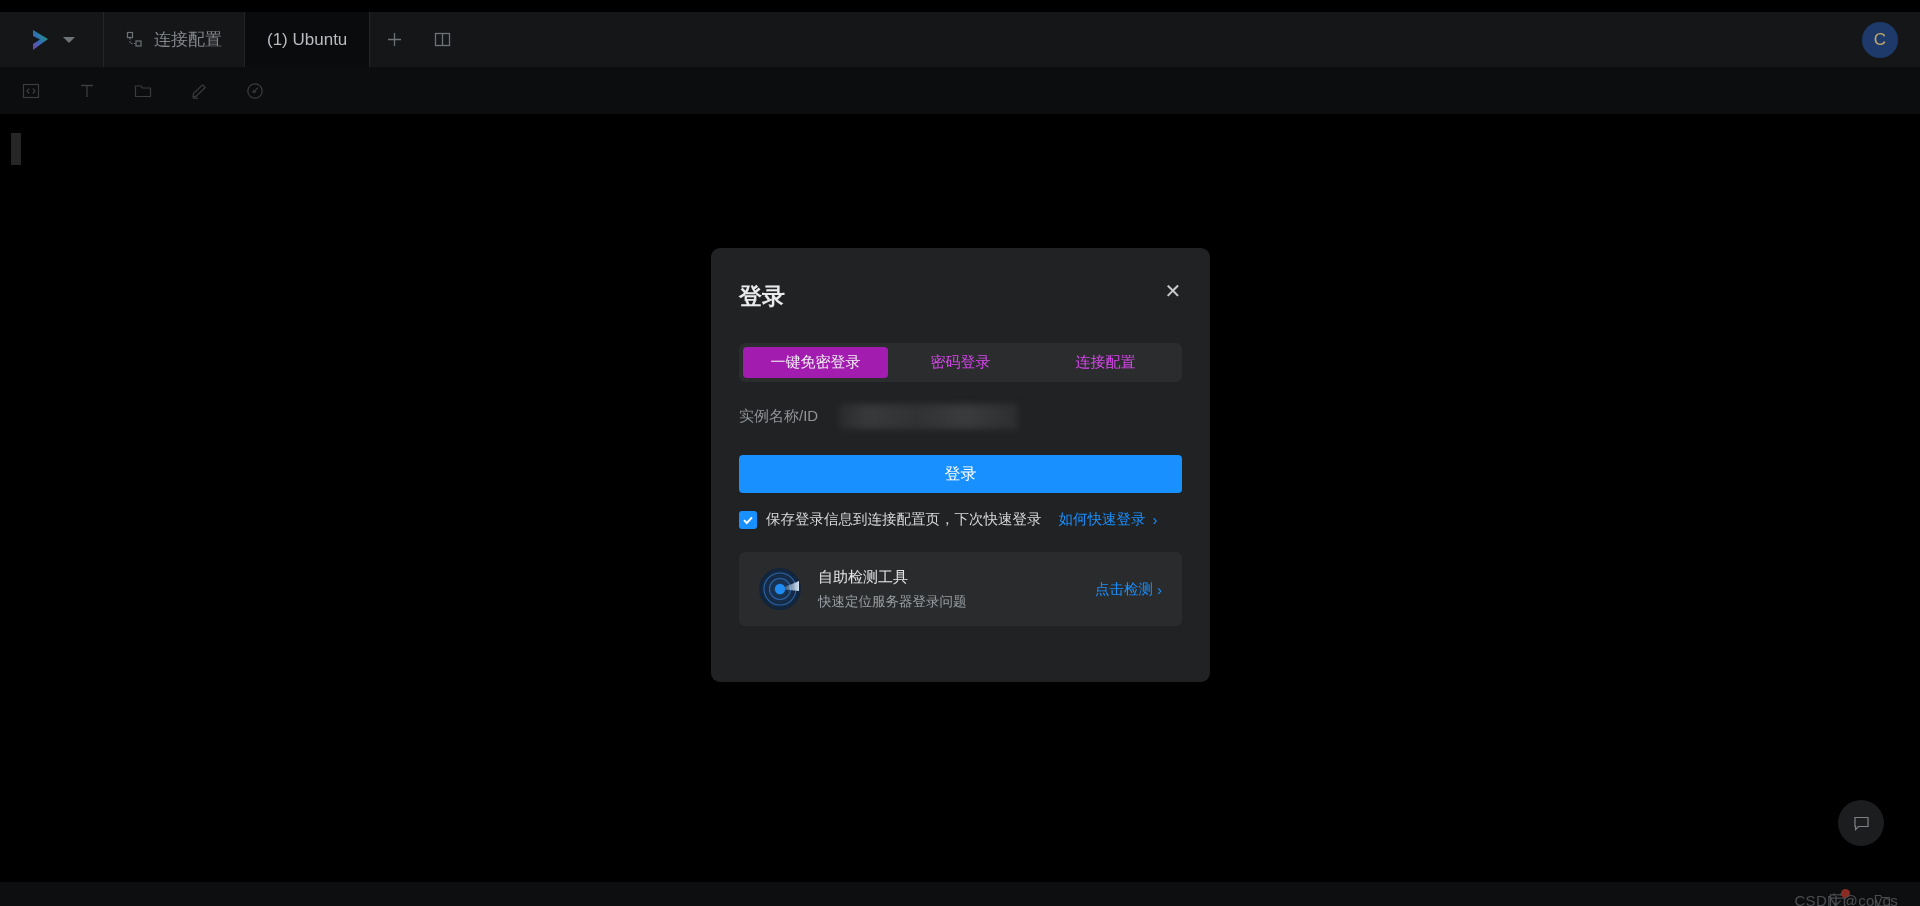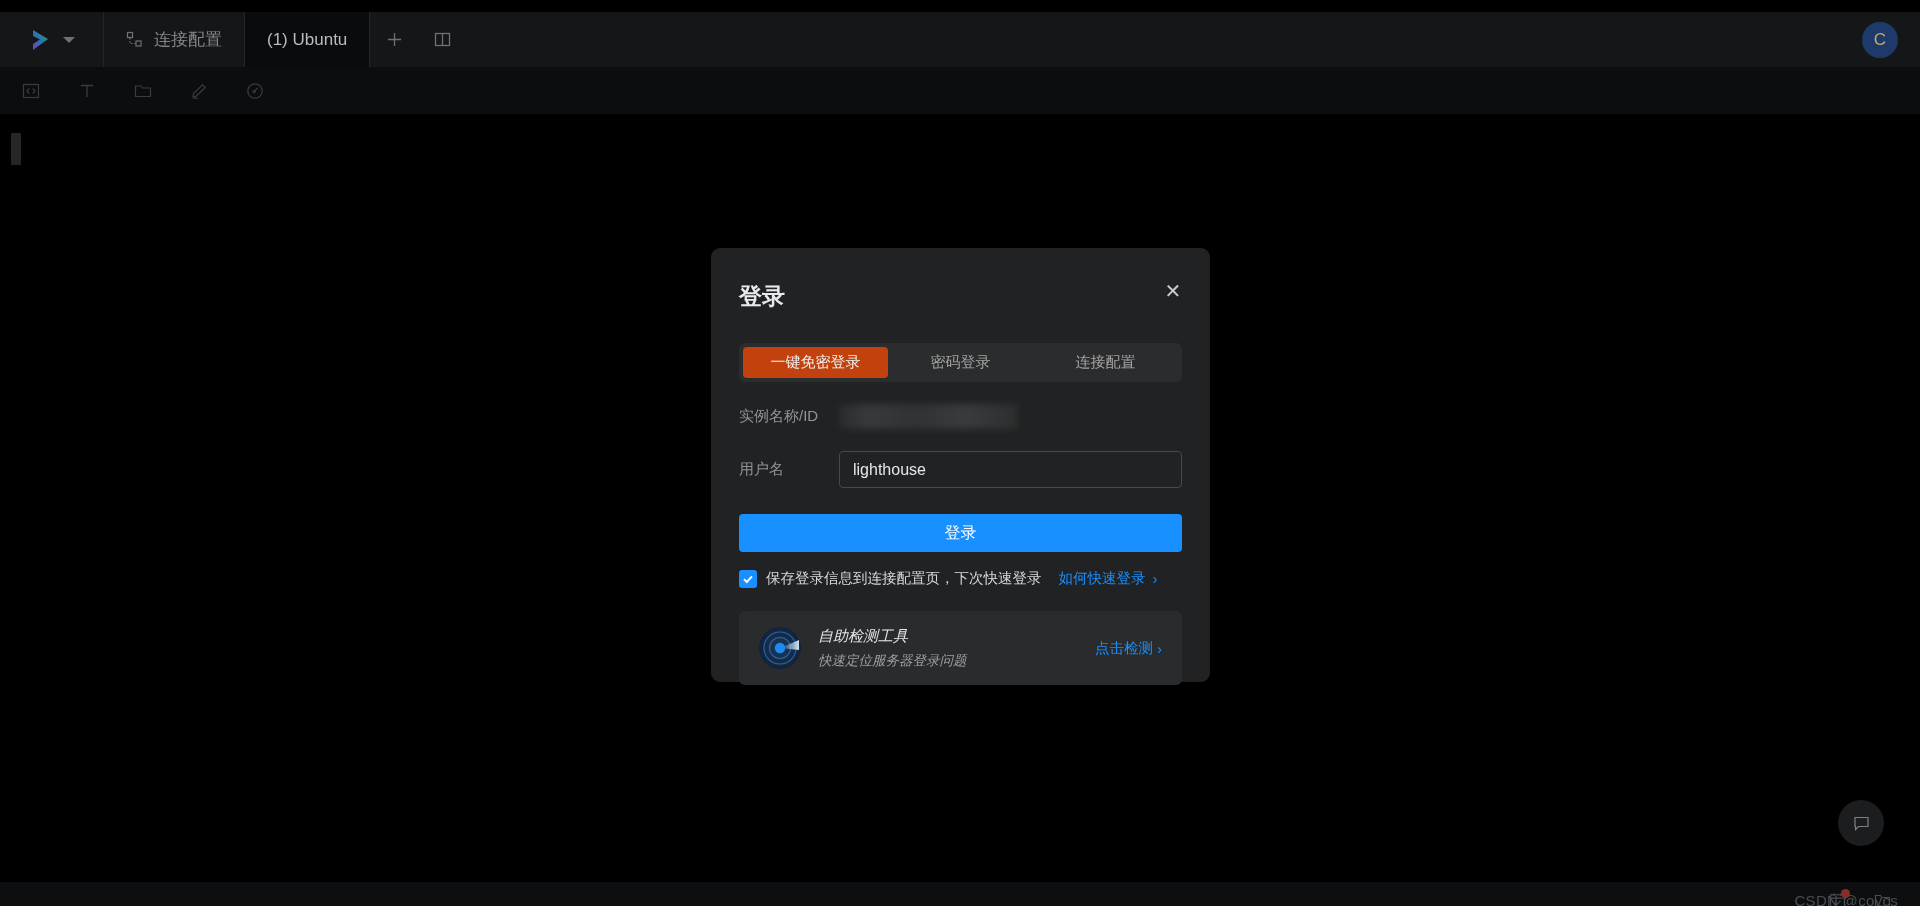--- a/index.html
+++ b/index.html
@@ -108,23 +108,23 @@
     font-size: 20px; color: #c9cbcd; line-height: 1;
     width: 24px; height: 24px; text-align: center; cursor: pointer;
   }
 
   .tabs {
     margin-top: 31px; height: 39px; background: #2b2c2d;
     border-radius: 6px; display: flex; padding: 4px;
   }
   .seg {
     flex: 1; display: flex; align-items: center; justify-content: center;
-    font-size: 15px; color: #a3a3a3; border-radius: 4px; cursor: pointer;
-  }
-  .seg.active { background: #c2410c; color: #f2f3f4; font-family: Liberation Serif, serif; }
+    font-size: 15px; color: #d946ef; border-radius: 4px; cursor: pointer;
+  }
+  .seg.active { background: #a21caf; color: #f2f3f4; font-family: Liberation Serif, serif; }
 
   .field { display: flex; align-items: center; margin-top: 22px; }
   .field-label {
     width: 100px; font-size: 15px; color: #909499; flex: none;
   }
   .blurred-value {
     width: 179px; height: 25px; border-radius: 2px;
     background: linear-gradient(90deg,#2a2b2c 0%,#38393a 16%,#313233 44%,#3a3b3c 70%,#2d2e2f 100%);
     filter: blur(3.4px);
   }
@@ -154,21 +154,21 @@
     display: flex; align-items: center; gap: 7px; cursor: pointer;
   }
   .chev-r { font-size: 15px; line-height: 1; }
 
   .detect-card {
     margin-top: 23px; height: 74px; background: #2a2b2c;
     border-radius: 6px; display: flex; align-items: center;
     padding: 0 20px; gap: 17px;
   }
   .radar { width: 42px; height: 42px; flex: none; }
-  .detect-texts { flex: 1; font-style: italic; }
+  .detect-texts { flex: 1; }
   .detect-title { font-size: 15px; color: #e3e5e6; }
   .detect-sub { font-size: 13.5px; color: #9aa0a5; margin-top: 6px; }
   .detect-link {
     font-size: 14.5px; color: #1890ff; display: flex;
     align-items: center; gap: 4px; cursor: pointer; text-align: center;
   }
 </style>
 </head>
 <body>
 
@@ -271,24 +271,20 @@
       <div class="seg active">一键免密登录</div>
       <div class="seg">密码登录</div>
       <div class="seg">连接配置</div>
     </div>
 
     <div class="field">
       <div class="field-label">实例名称/ID</div>
       <div class="blurred-value"></div>
     </div>
 
-    <div class="field">
-      <div class="field-label">用户名</div>
-      <input class="text-input" type="text" value="lighthouse" style="">
-    </div>
 
     <button class="login-btn">登录</button>
 
     <div class="save-row">
       <span class="checkbox">
         <svg width="12" height="12" viewBox="0 0 12 12" fill="none" stroke="#fff" stroke-width="1.9">
           <path d="M2 6.2 L4.8 9 L10 3.3"></path>
         </svg>
       </span>
       <span class="save-text">保存登录信息到连接配置页，下次快速登录</span>

